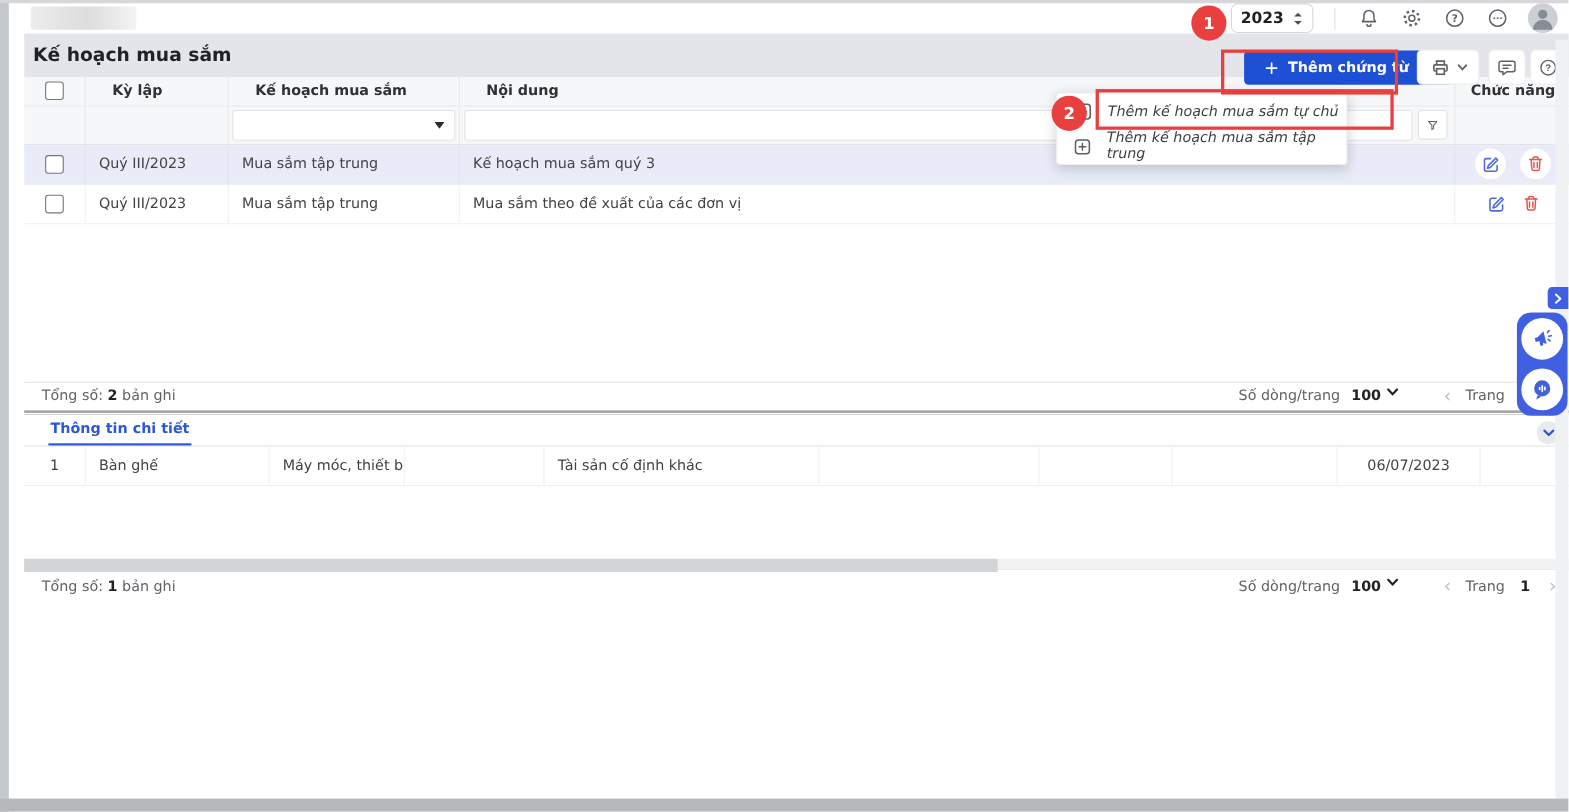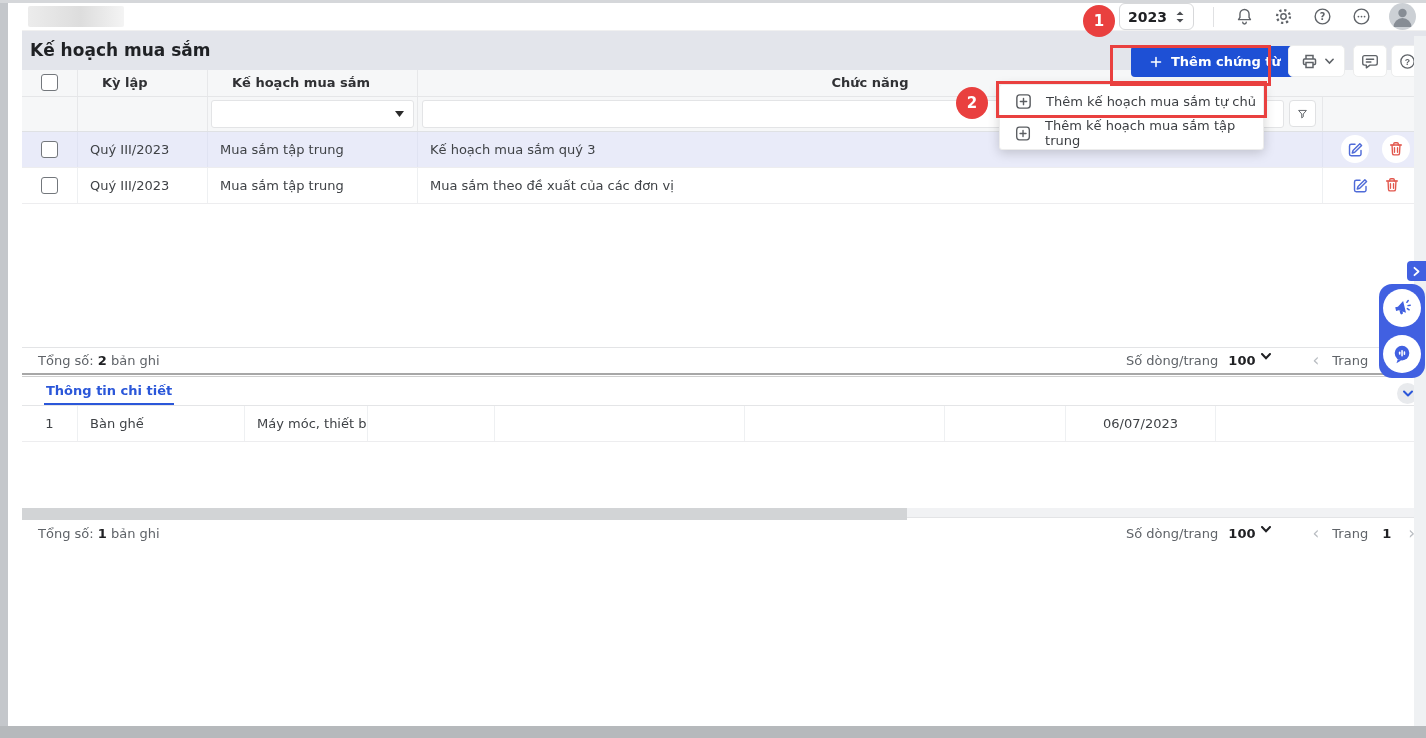--- a/index.html
+++ b/index.html
@@ -97,22 +97,22 @@
   .t2-grid { display:grid; grid-template-columns:55px 167px 123px 127px 250px 200px 121px 150px 130px minmax(80px,1fr); }
   .dhead { height:32px; background:#f6f7f8; border-bottom:1px solid #e5e6e8; }
   .dhead .hcell { font-size:13px; }
   .drow { height:36px; background:#fff; border-bottom:1px solid #ededef; }
   .cell.center { justify-content:center; padding-left:0; }
 
   .hscroll { height:12px; background:#f1f2f4; position:relative; }
   .hscroll-thumb { position:absolute; left:0; top:0; height:12px; width:885px; background:#d2d4d6; cursor:pointer; }
 
   
-  .dropdown-panel { position:absolute; left:999px; top:84px; width:265px; background:#fff; z-index:40;
-                    border:1px solid #ececec; border-radius:3px; box-shadow:0 3px 12px rgba(0,0,0,.18); }
+  .dropdown-panel { position:absolute; left:960px; top:84px; width:265px; background:#fff; z-index:40;
+                    border:1px solid #ececec; border-radius:3px; box-shadow:0 3px 12px rgba(0,0,0,.18);font-style:italic; }
   .dd-item { height:32px; display:flex; align-items:center; gap:13px; padding-left:14px; color:#3c3f43; font-size:13px; cursor:pointer; }
   .hl-rect { position:absolute; border:3px solid var(--highlight-red); z-index:60; pointer-events:none; }
   .hl-rect.r1 { left:1110px; top:45px; width:161px; height:41px; }
   .hl-rect.r2 { left:996px; top:81px; width:271px; height:37px; }
   .step-badge { position:absolute; width:32px; height:32px; border-radius:50%; background:var(--highlight-red);
                 color:#fff; font-weight:bold; font-size:15px; display:flex; align-items:center; justify-content:center; z-index:70; }
   .step-badge.b1 { left:1083px; top:5px; }
   .step-badge.b2 { left:956px; top:87px; }
 
   .expand-tab { position:absolute; left:1407px; top:261px; width:19px; height:20px; background:var(--panel-blue);
@@ -212,20 +212,21 @@
         </svg>
     </button>
   </div>
 
   <div class="t1-grid ghead">
     <div class="hcell center">
       <span class="cb"></span>
     </div>
     <div class="hcell">Kỳ lập</div>
     <div class="hcell">Kế hoạch mua sắm</div>
+    <div class="hcell">Nội dung</div>
     <div class="hcell center">Chức năng</div>
   </div>
 
   <div class="t1-grid filter-row">
     <div class="fcell"></div>
     <div class="fcell"></div>
     <div class="fcell">
       <div class="filter-select">
         <svg width="9" height="6" viewBox="0 0 9 6">
             <path d="M0 0h9L4.5 6z" fill="#2b2b2b"></path>
@@ -329,20 +330,21 @@
     </span>
   </div>
 
 
   <div>
       <div class="t2-grid drow">
         <div class="cell center">1</div>
         <div class="cell">Bàn ghế</div>
         <div class="cell">Máy móc, thiết bị k...</div>
         <div class="cell"></div>
+        <div class="cell">Tài sản cố định khác</div>
         <div class="cell"></div>
         <div class="cell"></div>
         <div class="cell"></div>
         <div class="cell center">06/07/2023</div>
         <div class="cell"></div>
       </div>
     </div>
 
   <div class="detail-filler"></div>
 

